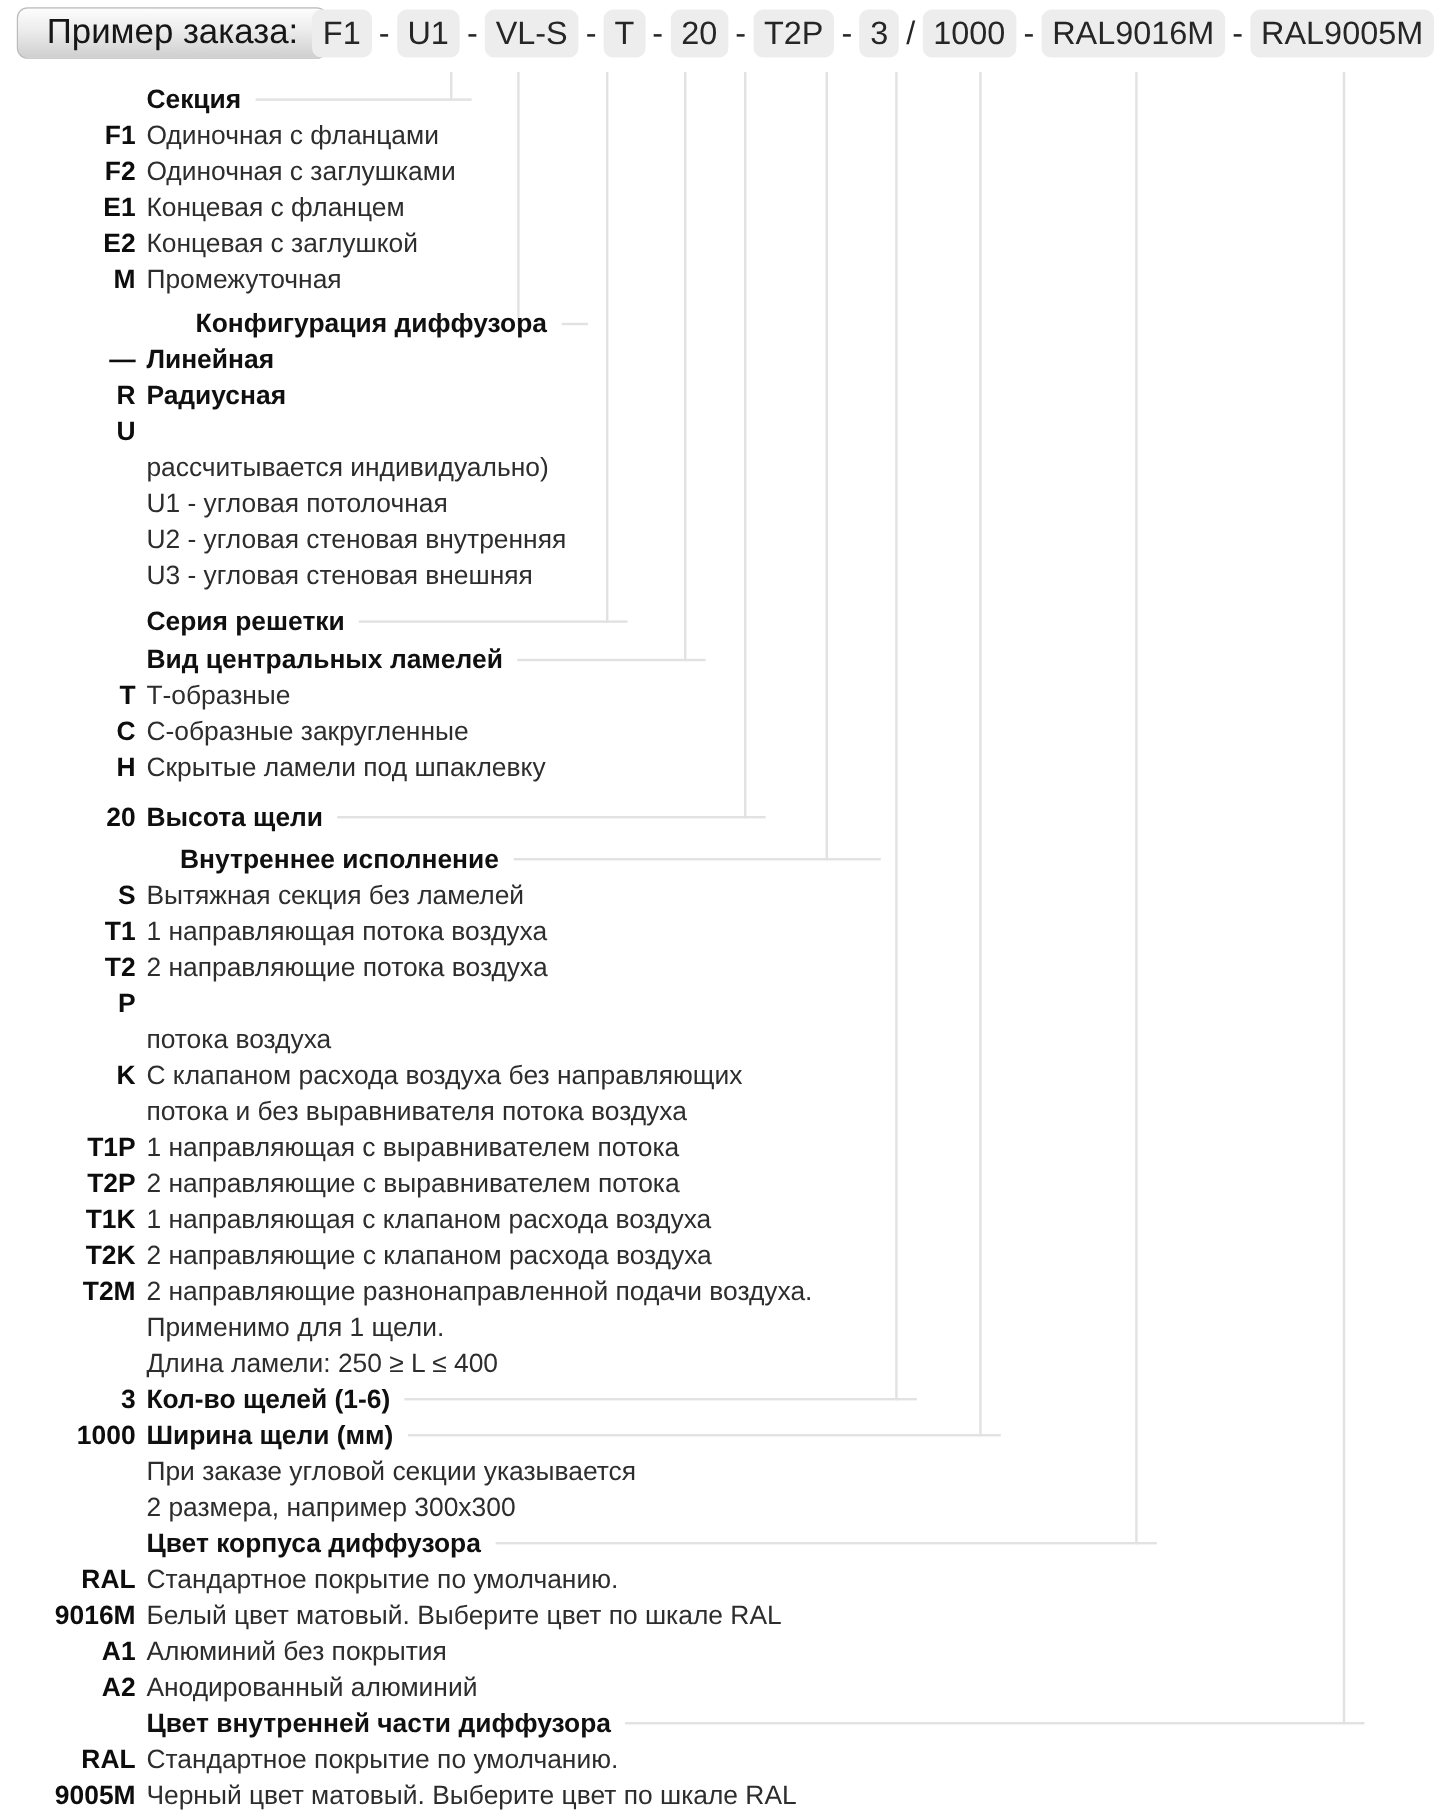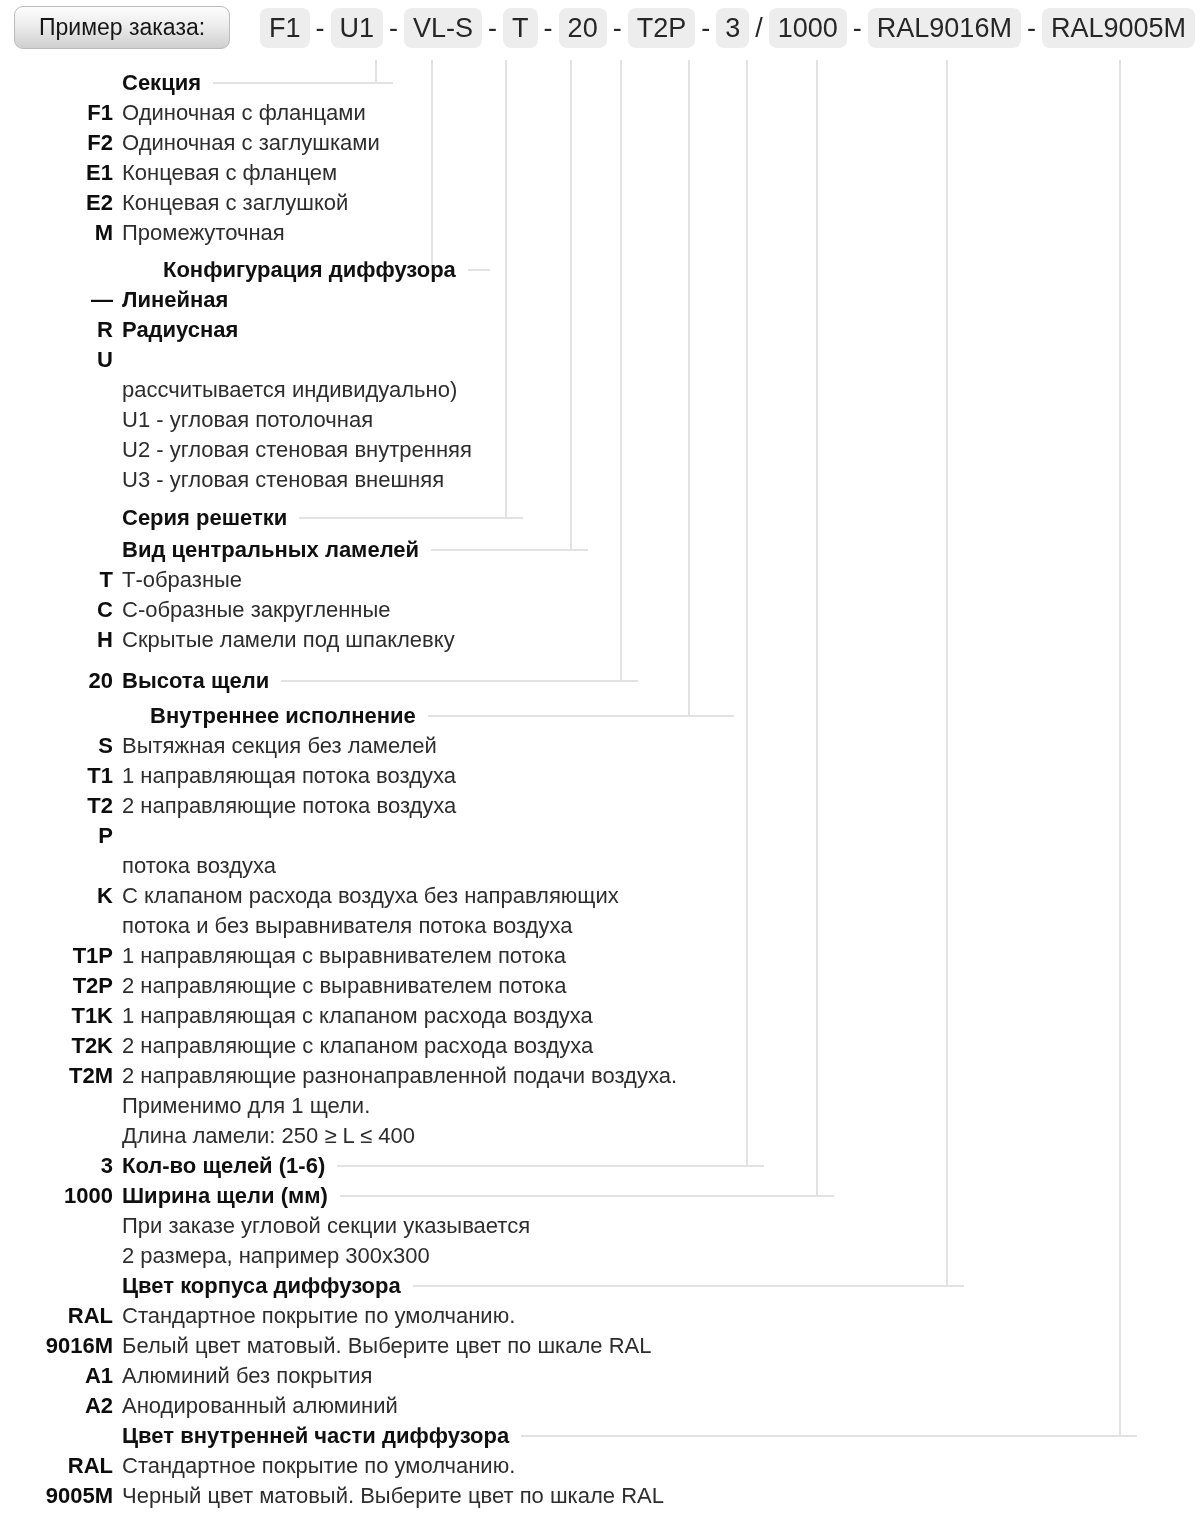--- a/index.html
+++ b/index.html
@@ -1,20 +1,20 @@
 <!DOCTYPE html>
 <html><head>
 <meta charset="utf-8">
 <style>
   html,body{margin:0;padding:0;background:#fff;}
   .page{position:relative;width:1200px;height:1513px;background:#ffffff;overflow:hidden;
         font-family:"Liberation Sans", sans-serif;color:#2d2d2d;}
 
   
-  .example{position:absolute;top:6px;left:14px;padding:7px 24px;font-size:23px;line-height:27px;
+  .example{position:absolute;top:6px;left:14px;padding:7px 24px;font-size:29px;line-height:27px;
            color:#161616;background:linear-gradient(180deg,#fdfdfd 0%,#ececec 45%,#cfcfcf 100%);
            border:1px solid #bcbcbc;border-radius:9px;white-space:nowrap;}
 
   
   .codebar{position:absolute;top:8px;right:5px;display:flex;align-items:center;gap:5px;
            font-size:27px;color:#262626;white-space:nowrap;}
   .chip{background:#ededed;border-radius:8px;padding:4px 9px;line-height:32px;}
   .sep{padding:0 1px;line-height:32px;}
 
   

